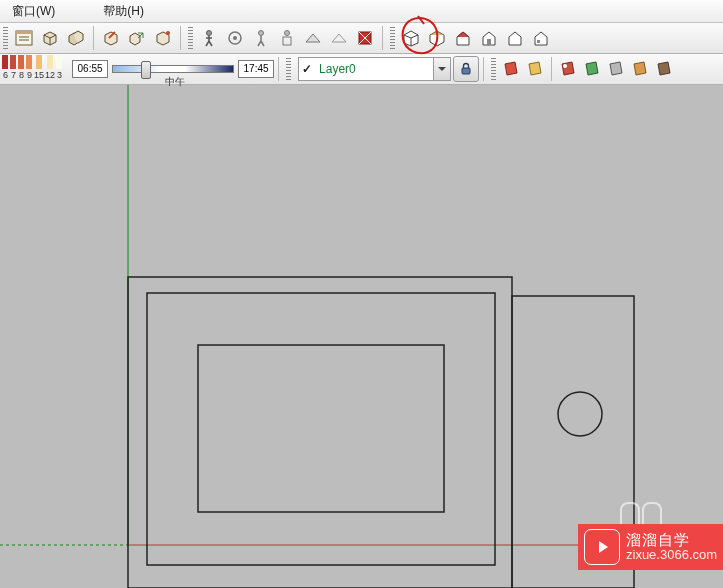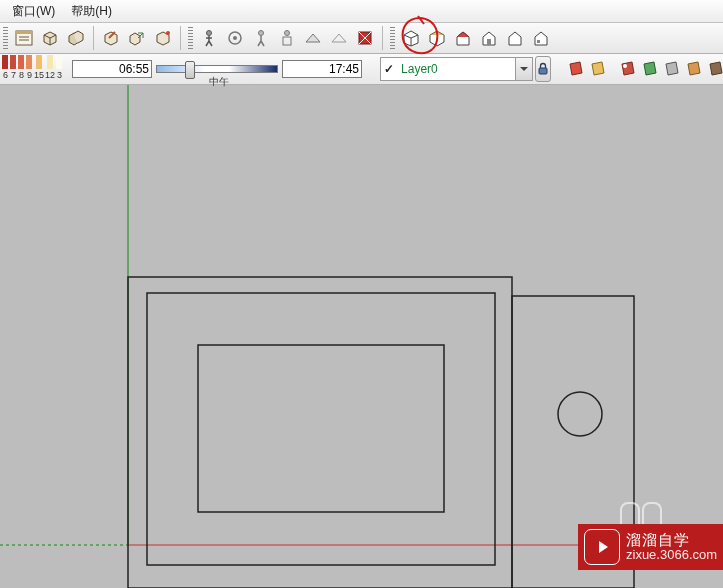--- a/index.html
+++ b/index.html
@@ -1,16 +1,16 @@
 <!DOCTYPE html>
 <html><head>
 <meta charset="utf-8">
 <style>
   html,body{margin:0;padding:0;width:723px;height:588px;font-family:"Microsoft YaHei","SimSun",sans-serif;font-size:12px;background:#bdbdbd;overflow:hidden;}
-  .menubar{height:22px;background:linear-gradient(#fdfdfd,#ececec);border-bottom:1px solid #c0c0c0;display:flex;align-items:center;padding-left:4px;position:relative;z-index:5;}
+  .menubar{height:22px;background:linear-gradient(#fdfdfd,#ececec);border-bottom:1px solid #c0c0c0;display:flex;align-items:center;padding-left:4px;position:relative;z-index:5;gap:32px;}
   .menubar .item{padding:2px 8px;color:#222;}
   .toolbar{background:linear-gradient(#fafafa,#e7e7e7);border-bottom:1px solid #b0b0b0;display:flex;align-items:center;position:relative;z-index:5;}
   .toolbar.row1{height:30px;}
   .toolbar.row2{height:30px;}
   .handle{width:5px;height:22px;margin:0 3px;background:repeating-linear-gradient(to bottom,#888 0,#888 1px,transparent 1px,transparent 3px);}
   .sep{width:1px;height:24px;background:#b8b8b8;margin:0 4px;}
   .btn{width:24px;height:24px;display:flex;align-items:center;justify-content:center;margin:0 1px;}
   .btn svg{width:20px;height:20px;}
   .btn.small{width:22px;height:22px;}
   
@@ -19,31 +19,31 @@
   .layer-combo .txt{width:110px;padding:0 4px;color:#15803d;}
   .layer-combo .drop{width:16px;height:22px;border-left:1px solid #9a9a9a;background:linear-gradient(#f4f4f4,#d8d8d8);display:flex;align-items:center;justify-content:center;}
   .layer-combo .drop::after{content:"";border:4px solid transparent;border-top-color:#444;margin-top:3px;}
   .padlock{width:24px;height:24px;border:1px solid #9a9a9a;background:linear-gradient(#f4f4f4,#d8d8d8);border-radius:3px;display:flex;align-items:center;justify-content:center;margin-left:2px;}
   
   .shadow-ticks{display:flex;align-items:flex-end;height:22px;margin-left:2px;}
   .shadow-ticks .seg{width:6px;height:14px;margin-right:1px;}
   .tick-label{font-size:9px;color:#333;margin-top:1px;}
   .shadow-block{display:flex;flex-direction:column;align-items:center;margin-right:1px;}
   .time-slider{display:flex;align-items:center;margin-left:8px;}
-  .time-box{width:34px;height:16px;border:1px solid #7a7a7a;background:#fff;font-size:12px;text-align:center;line-height:16px;padding-left:44px;}
+  .time-box{width:34px;height:16px;border:1px solid #7a7a7a;background:#fff;font-size:10px;text-align:center;line-height:16px;}
   .slider-track{position:relative;width:120px;height:6px;background:linear-gradient(to right,#8fb8e8 0%,#fff 40%,#fff 60%,#1a2a6b 100%);border:1px solid #7a7a7a;margin:0 4px;}
   .slider-thumb{position:absolute;top:-5px;left:28px;width:8px;height:16px;background:linear-gradient(#f0f0f0,#c8c8c8);border:1px solid #666;border-radius:2px;}
   .noon{font-size:10px;color:#333;margin:0 2px;}
   
   .viewport{position:absolute;left:0;right:0;top:84px;bottom:0;background:#bdbdbd;}
   .viewport svg{position:absolute;inset:0;width:100%;height:100%;}
   
   .annot{position:absolute;z-index:20;pointer-events:none;}
   
-  .watermark{position:absolute;right:0;bottom:18px;width:145px;height:46px;background:#b91c1c;color:#fff;display:flex;align-items:center;z-index:10;}
+  .watermark{position:absolute;right:0;bottom:18px;width:145px;height:46px;background:#ef4444;color:#fff;display:flex;align-items:center;z-index:10;}
   .watermark .logo{width:34px;height:34px;border:1.5px solid #fff;border-radius:7px;margin:0 6px;display:flex;align-items:center;justify-content:center;}
   .watermark .logo::after{content:"";width:0;height:0;border-left:9px solid #fff;border-top:6px solid transparent;border-bottom:6px solid transparent;margin-left:2px;}
   .watermark .wt-text{display:flex;flex-direction:column;line-height:1.1;}
   .watermark .wt-text .t1{font-size:15px;letter-spacing:1px;}
   .watermark .wt-text .t2{font-size:13px;opacity:.9;}
   .ghost{position:absolute;right:60px;bottom:64px;color:#fff;opacity:.6;z-index:9;display:flex;}
   .ghost .g{width:16px;height:20px;border:2px solid #fff;border-bottom:none;border-radius:8px 8px 0 0;margin:0 1px;position:relative;}
   .ghost .g::after{content:"";position:absolute;bottom:-4px;left:-2px;right:-2px;height:6px;background:
     radial-gradient(circle at 3px 0,#fff 2px,transparent 2px),
     radial-gradient(circle at 9px 0,#fff 2px,transparent 2px),

